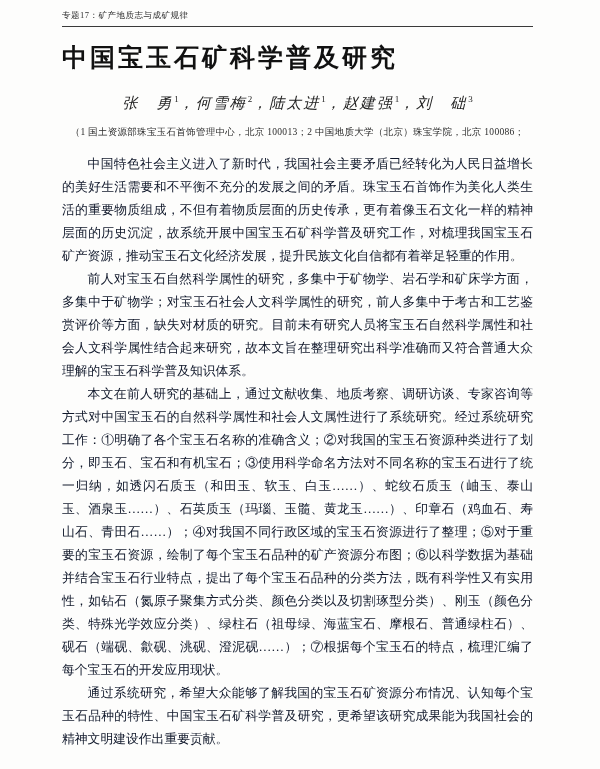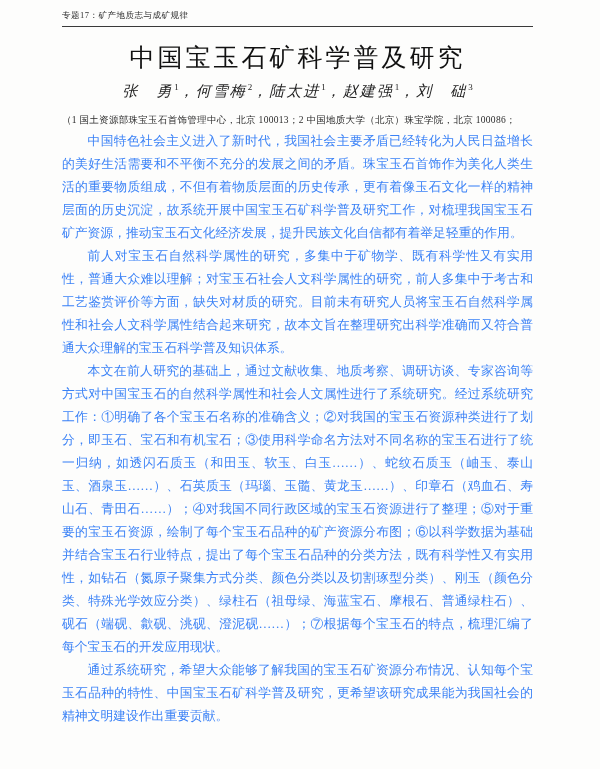--- a/index.html
+++ b/index.html
@@ -21,53 +21,54 @@
   }
   .running-head {
     font-size: 8.5px;
     color: #2e2e2e;
     letter-spacing: 0.5px;
     padding-bottom: 4px;
     border-bottom: 1.5px solid #3a3a3a;
   }
   .title {
     margin: 14px 0 0 0;
-    text-align: center;
     font-family: "Liberation Sans", "DejaVu Sans", sans-serif;
     font-size: 25px;
-    font-weight: normal;
+    font-weight: bold;
     letter-spacing: 3px;
     color: #111;
   }
   .authors {
-    margin-top: 8px;
+    margin-top: 20px;
     text-align: center;
     font-size: 15px;
     font-style: italic;
     letter-spacing: 2px;
     color: #222;
   }
   .authors sup {
     font-size: 9px;
     font-style: normal;
     letter-spacing: 0;
     margin-left: 1px;
   }
   .affiliations {
     margin-top: 9px;
+    text-align: center;
     font-size: 9.5px;
     line-height: 20px;
     color: #2a2a2a;
     letter-spacing: 0.3px;
   }
   .body-text {
+    margin-top: 11px;
     font-size: 12.8px;
     line-height: 23px;
     text-align: justify;
-    color: #3b82f6;
+    color: #0f172a;
   }
   .body-text p.para {
     margin: 0;
     text-indent: 2em;
   }
 </style>
 </head>
 <body>
 
 <div class="page">
@@ -79,18 +80,18 @@
   <h1 class="title">中国宝玉石矿科学普及研究</h1>
 
   <div class="authors"><span>张　勇<sup>1</sup></span><span>，</span><span>何雪梅<sup>2</sup></span><span>，</span><span>陆太进<sup>1</sup></span><span>，</span><span>赵建强<sup>1</sup></span><span>，</span><span>刘　础<sup>3</sup></span></div>
 
   <div class="affiliations">
     <div>（1 国土资源部珠宝玉石首饰管理中心，北京 100013；2 中国地质大学（北京）珠宝学院，北京 100086；</div>
   </div>
 
   <div class="body-text">
       <p class="para">中国特色社会主义进入了新时代，我国社会主要矛盾已经转化为人民日益增长的美好生活需要和不平衡不充分的发展之间的矛盾。珠宝玉石首饰作为美化人类生活的重要物质组成，不但有着物质层面的历史传承，更有着像玉石文化一样的精神层面的历史沉淀，故系统开展中国宝玉石矿科学普及研究工作，对梳理我国宝玉石矿产资源，推动宝玉石文化经济发展，提升民族文化自信都有着举足轻重的作用。</p>
-      <p class="para">前人对宝玉石自然科学属性的研究，多集中于矿物学、既有科学性又有实用性，普通大众难以理解；对宝玉石社会人文科学属性的研究，前人多集中于考古和工艺鉴赏评价等方面，缺失对材质的研究。目前未有研究人员将宝玉石自然科学属性和社会人文科学属性结合起来研究，故本文旨在整理研究出科学准确而又符合普通大众理解的宝玉石科学普及知识体系。</p>
+      <p class="para">前人对宝玉石自然科学属性的研究，多集中于矿物学、岩石学和矿床学方面，多集中于矿物学；对宝玉石社会人文科学属性的研究，前人多集中于考古和工艺鉴赏评价等方面，缺失对材质的研究。目前未有研究人员将宝玉石自然科学属性和社会人文科学属性结合起来研究，故本文旨在整理研究出科学准确而又符合普通大众理解的宝玉石科学普及知识体系。</p>
       <p class="para">本文在前人研究的基础上，通过文献收集、地质考察、调研访谈、专家咨询等方式对中国宝玉石的自然科学属性和社会人文属性进行了系统研究。经过系统研究工作：①明确了各个宝玉石名称的准确含义；②对我国的宝玉石资源种类进行了划分，即玉石、宝石和有机宝石；③使用科学命名方法对不同名称的宝玉石进行了统一归纳，如透闪石质玉（和田玉、软玉、白玉……）、蛇纹石质玉（岫玉、泰山玉、酒泉玉……）、石英质玉（玛瑙、玉髓、黄龙玉……）、印章石（鸡血石、寿山石、青田石……）；④对我国不同行政区域的宝玉石资源进行了整理；⑤对于重要的宝玉石资源，绘制了每个宝玉石品种的矿产资源分布图；⑥以科学数据为基础并结合宝玉石行业特点，提出了每个宝玉石品种的分类方法，既有科学性又有实用性，如钻石（氮原子聚集方式分类、颜色分类以及切割琢型分类）、刚玉（颜色分类、特殊光学效应分类）、绿柱石（祖母绿、海蓝宝石、摩根石、普通绿柱石）、砚石（端砚、歙砚、洮砚、澄泥砚……）；⑦根据每个宝玉石的特点，梳理汇编了每个宝玉石的开发应用现状。</p>
       <p class="para">通过系统研究，希望大众能够了解我国的宝玉石矿资源分布情况、认知每个宝玉石品种的特性、中国宝玉石矿科学普及研究，更希望该研究成果能为我国社会的精神文明建设作出重要贡献。</p>
     </div>
 
 </div>
 
 </body></html>

